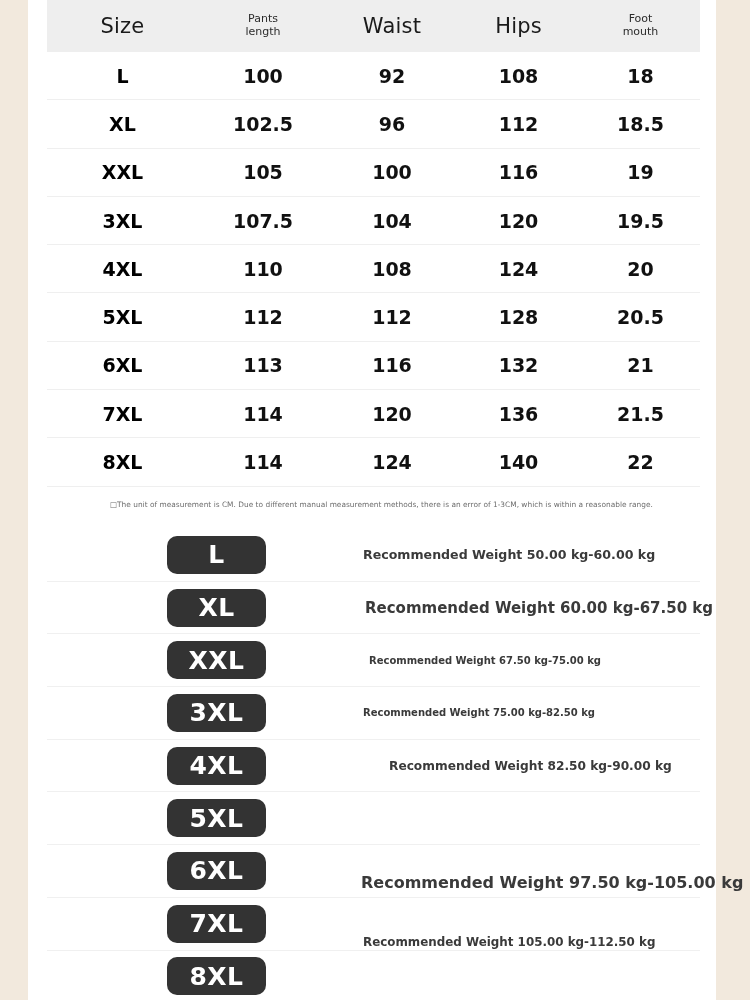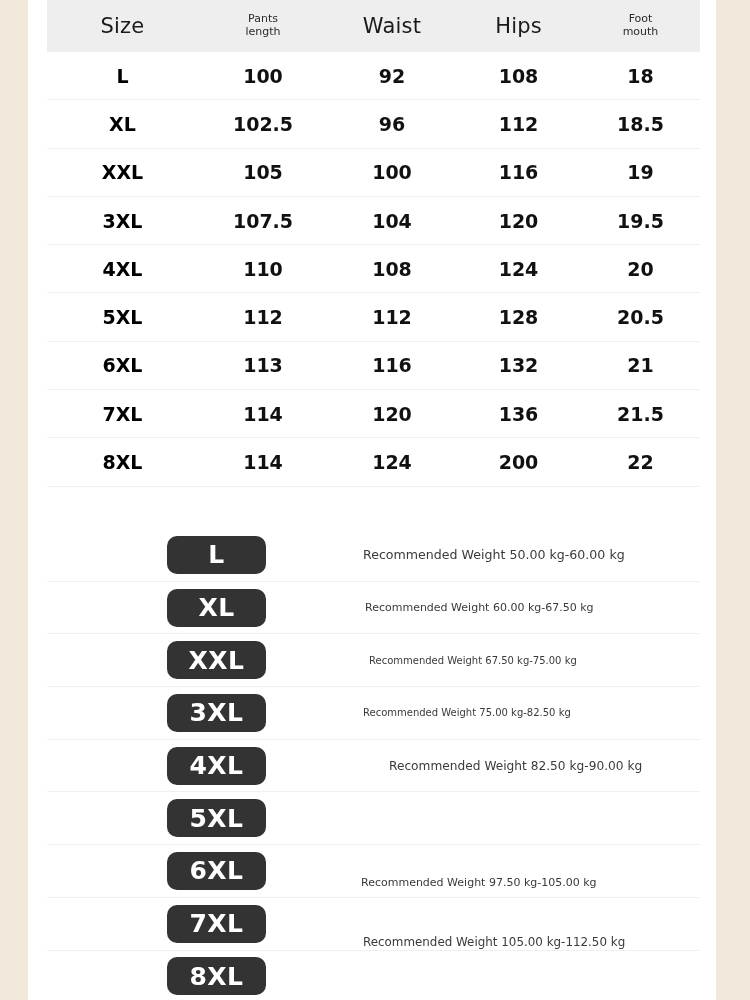--- a/index.html
+++ b/index.html
@@ -133,20 +133,21 @@
     color: #ffffff;
     font-size: 25px;
     font-weight: 700;
     letter-spacing: .5px;
   }
   .rec-text {
     position: absolute;
     font-size: 12.5px;
     color: #3a3a3a;
     white-space: nowrap;
+    font-weight: bold;
   }
 </style>
 </head>
 <body>
 
 <div id="page">
   <div class="content-sheet"></div>
 
   <table class="size-table">
     <colgroup>
@@ -225,54 +226,55 @@
           <td class="cell-size">7XL</td>
           <td class="cell-num">114</td>
           <td class="cell-num">120</td>
           <td class="cell-num">136</td>
           <td class="cell-num">21.5</td>
         </tr>
         <tr class="body-row">
           <td class="cell-size">8XL</td>
           <td class="cell-num">114</td>
           <td class="cell-num">124</td>
-          <td class="cell-num">200</td>
+          <td class="cell-num">140</td>
           <td class="cell-num">22</td>
         </tr>
       </tbody>
   </table>
 
+  <div class="note">□The unit of measurement is CM. Due to different manual measurement methods, there is an error of 1-3CM, which is within a reasonable range.</div>
 
   <div class="rec-list" id="rec-list">
       <div class="rec-row">
         <div class="badge">L</div>
         <div class="rec-text" style="left: 316px; font-size: 12.6px;">Recommended Weight 50.00 kg-60.00 kg</div>
       </div>
       <div class="rec-row">
         <div class="badge">XL</div>
-        <div class="rec-text" style="left: 318px; font-size: 11px; text-align: center;">Recommended Weight 60.00 kg-67.50 kg</div>
+        <div class="rec-text" style="left: 318px; font-size: 15px; text-align: center;">Recommended Weight 60.00 kg-67.50 kg</div>
       </div>
       <div class="rec-row">
         <div class="badge">XXL</div>
         <div class="rec-text" style="left: 322px; font-size: 10px;">Recommended Weight 67.50 kg-75.00 kg</div>
       </div>
       <div class="rec-row">
         <div class="badge">3XL</div>
         <div class="rec-text" style="left: 316px; font-size: 10px;">Recommended Weight 75.00 kg-82.50 kg</div>
       </div>
       <div class="rec-row">
         <div class="badge">4XL</div>
         <div class="rec-text" style="left: 318px; font-size: 12.2px; margin-left: 24px;">Recommended Weight 82.50 kg-90.00 kg</div>
       </div>
       <div class="rec-row">
         <div class="badge">5XL</div>
       </div>
       <div class="rec-row">
         <div class="badge">6XL</div>
-        <div class="rec-text" style="left: 314px; font-size: 11px; margin-top: 24px;">Recommended Weight 97.50 kg-105.00 kg</div>
+        <div class="rec-text" style="left: 314px; font-size: 16px; margin-top: 24px;">Recommended Weight 97.50 kg-105.00 kg</div>
       </div>
       <div class="rec-row">
         <div class="badge">7XL</div>
         <div class="rec-text" style="left: 316px; font-size: 11.9px; margin-top: 36px;">Recommended Weight 105.00 kg-112.50 kg</div>
       </div>
       <div class="rec-row">
         <div class="badge">8XL</div>
       </div>
     </div>
 </div>

